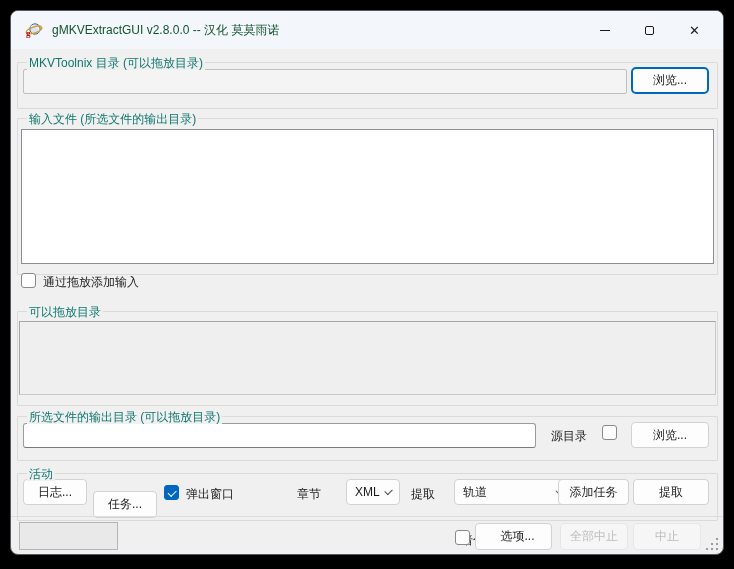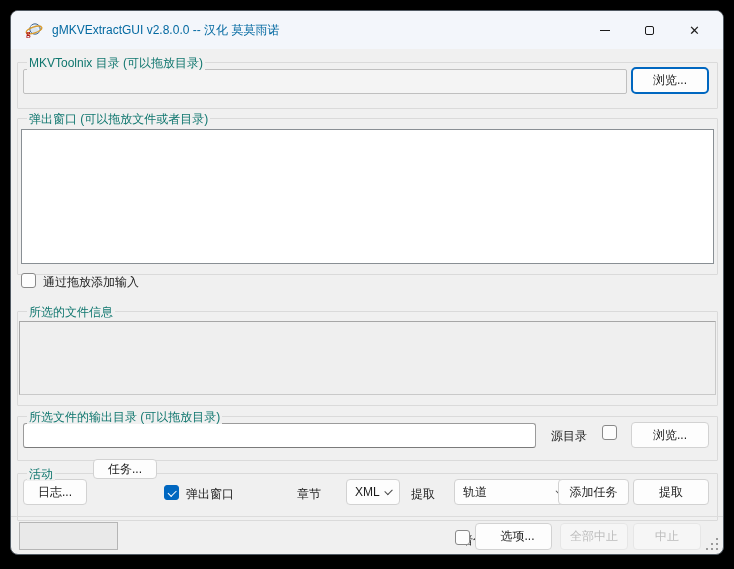--- a/index.html
+++ b/index.html
@@ -7,21 +7,21 @@
     font-family:"Liberation Sans","DejaVu Sans",sans-serif; }
   #window {
     position:absolute; left:10px; top:10px; width:714px; height:545px;
     background:#f0f0f0; border:1px solid #515a63; border-radius:8px;
     box-shadow:0 10px 24px rgba(0,0,0,.65); overflow:hidden;
   }
   
   #titlebar { position:absolute; left:0; top:0; right:0; height:38px; background:#f3f6fb;
     display:flex; align-items:center; }
   #titlebar .appicon { margin-left:14px; width:18px; height:18px; }
-  #titlebar .title { margin-left:9px; font-size:12px; color:#0369a1; }
+  #titlebar .title { margin-left:9px; font-size:12px; color:#14532d; }
   #caption-buttons { position:absolute; right:6px; top:0; height:38px; display:flex; }
   .capbtn { width:45px; height:38px; display:flex; align-items:center; justify-content:center;
     color:#1b1b1b; font-size:13px; }
   .glyph-min { width:10px; height:0; border-top:1px solid #1b1b1b; }
   .glyph-max { width:9px; height:9px; border:1px solid #1b1b1b; border-radius:2px; }
   
   .groupbox { position:absolute; border:1px solid #dadada; border-radius:1px; }
   .grouplabel { position:absolute; font-size:12px; color:#0f766e; background:transparent;
     white-space:nowrap; z-index:3; }
   .grouplabel i { font-style:normal; background:#f0f0f0; padding:0 2px; }
@@ -83,42 +83,42 @@
           <span>✕</span>
         </div>
     </div>
   </div>
 
   <span class="grouplabel" style="left:16px; top:44px;"><i>MKVToolnix 目录 (可以拖放目录)</i></span>
   <div class="groupbox" style="left:6px; top:51px; width:701px; height:47px;"></div>
   <input class="textfield" style="left: 12px; top: 58px; width: 604px; height: 25px;" value="">
   <button class="btn focus" style="left:620px; top:56px; width:78px; height:27px;">浏览...</button>
 
-  <span class="grouplabel" style="left:16px; top:100px;"><i>弹出窗口 (可以拖放文件或者目录)</i></span>
+  <span class="grouplabel" style="left:16px; top:100px;"><i>输入文件 (所选文件的输出目录)</i></span>
   <div class="groupbox" style="left:6px; top:107px; width:701px; height:157px;"></div>
   <div class="listbox" style="left:10px; top:118px; width:693px; height:135px;"></div>
 
   <span class="checkbox" style="left:10px; top:262px;"></span>
   <span class="lbl" style="left:32px; top:263px;">通过拖放添加输入</span>
 
-  <span class="grouplabel" style="left:16px; top:293px;"><i>所选的文件信息</i></span>
+  <span class="grouplabel" style="left:16px; top:293px;"><i>可以拖放目录</i></span>
   <div class="groupbox" style="left:6px; top:300px; width:701px; height:95px;"></div>
   <div class="infobox" style="left:8px; top:310px; width:697px; height:74px;"></div>
 
   <span class="grouplabel" style="left:16px; top:398px;"><i>所选文件的输出目录 (可以拖放目录)</i></span>
   <div class="groupbox" style="left:6px; top:405px; width:701px; height:45px;"></div>
   <input class="textfield white" style="left: 12px; top: 412px; width: 513px; height: 25px;" value="">
   <span class="lbl" style="left:540px; top:417px;">源目录</span>
   <span class="checkbox" style="left:591px; top:414px;"></span>
   <button class="btn" style="left:620px; top:411px; width:78px; height:26px;">浏览...</button>
 
   <span class="grouplabel" style="left:16px; top:455px;"><i>活动</i></span>
   <div class="groupbox" style="left:6px; top:462px; width:701px; height:48px;"></div>
   <button class="btn" style="left:12px; top:468px; width:64px; height:26px;">日志...</button>
-  <button class="btn" style="left:82px; top:448px; width:64px; height:20px;">任务...</button>
+  <button class="btn" style="left:82px; top:480px; width:64px; height:27px;">任务...</button>
   <span class="checkbox checked" style="left:153px; top:474px;"></span>
   <span class="lbl" style="left:175px; top:475px;">弹出窗口</span>
   <span class="lbl" style="left:286px; top:475px;">章节</span>
   <div class="combo" style="left:335px; top:468px; width:54px; height:26px;">
     <span class="val">XML</span>
     <span class="chev"></span>
   </div>
   <span class="lbl" style="left:400px; top:475px;">提取</span>
   <div class="combo" style="left:443px; top:468px; width:119px; height:26px;">
     <span class="val">轨道</span>

